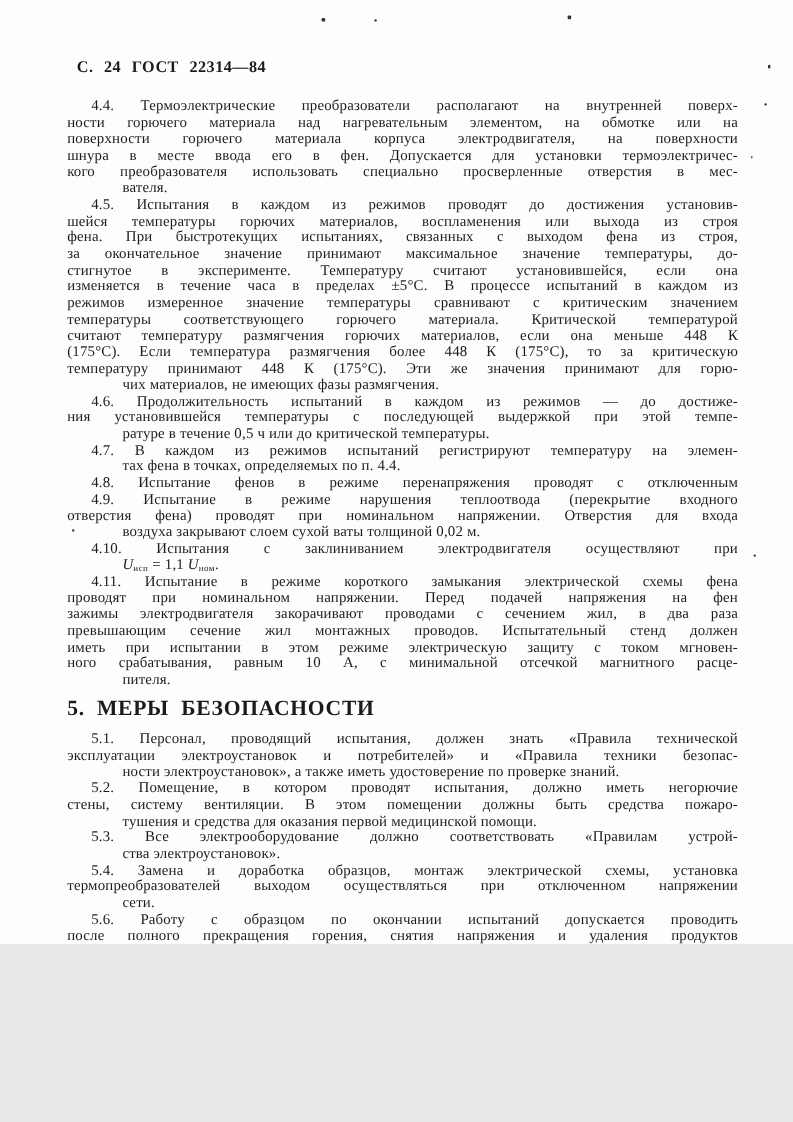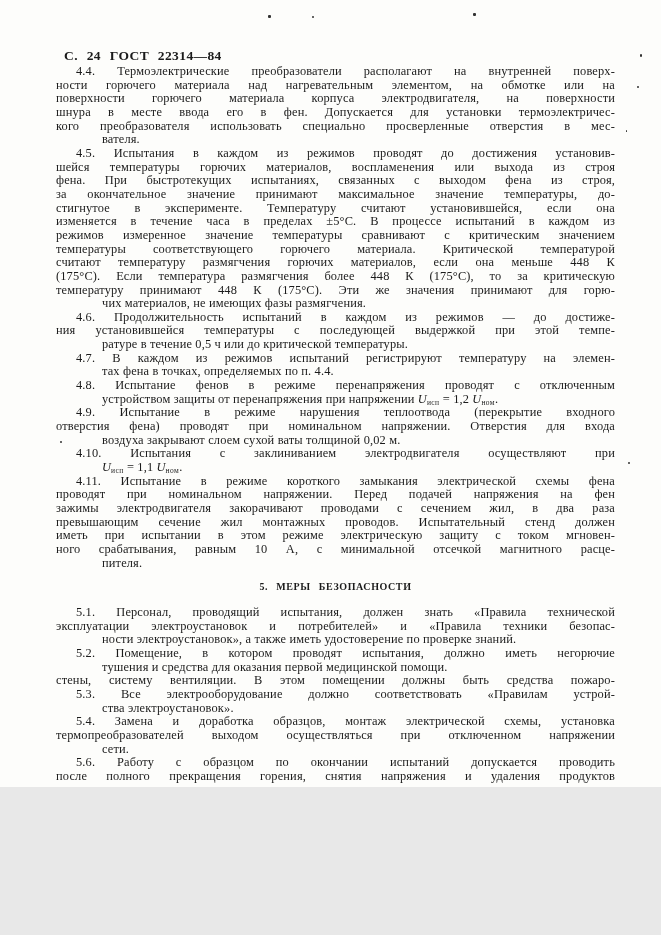--- a/index.html
+++ b/index.html
@@ -22,39 +22,38 @@
     top: 48px;
     font-size: 13.5px;
     font-weight: 700;
     letter-spacing: 0.4px;
     word-spacing: 5px;
     white-space: nowrap;
   }
   .content {
     position: absolute;
     left: 56px;
-    top: 65px;
+    top: 82px;
     width: 559px;
     font-size: 12.4px;
     line-height: 13.65px;
     letter-spacing: 0.15px;
   }
   .para { margin: 0; }
   .line {
     text-align: justify;
     text-align-last: justify;
     text-justify: inter-word;
     white-space: normal;
   }
   .line.first { text-indent: 20px; }
   .line.last  { text-align-last: left; margin-left: 46px; }
   .sec-heading {
-    text-align: center;
     font-weight: 700;
-    font-size: 10px;
+    font-size: 18px;
     letter-spacing: 0.6px;
     word-spacing: 5px;
     margin: 10px 0 12px 0;
   }
   sub {
     font-size: 7.5px;
     vertical-align: -2px;
     letter-spacing: 0.4px;
     line-height: 0;
   }
@@ -100,21 +99,20 @@
           <div class="line first">4.6. Продолжительность испытаний в каждом из режимов — до достиже-</div>
           <div class="line">ния установившейся температуры с последующей выдержкой при этой темпе-</div>
           <div class="line last">ратуре в течение 0,5 ч или до критической температуры.</div>
         </div>
         <div class="para">
           <div class="line first">4.7. В каждом из режимов испытаний регистрируют температуру на элемен-</div>
           <div class="line last">тах фена в точках, определяемых по п. 4.4.</div>
         </div>
         <div class="para">
           <div class="line first">4.8. Испытание фенов в режиме перенапряжения проводят с отключенным</div>
-          <div class="line last">устройством защиты от перенапряжения при напряжении <i>U</i><sub>исп</sub> = 1,2 <i>U</i><sub>ном</sub>.</div>
         </div>
         <div class="para">
           <div class="line first">4.9. Испытание в режиме нарушения теплоотвода (перекрытие входного</div>
           <div class="line">отверстия фена) проводят при номинальном напряжении. Отверстия для входа</div>
           <div class="line last">воздуха закрывают слоем сухой ваты толщиной 0,02 м.</div>
         </div>
         <div class="para">
           <div class="line first">4.10. Испытания с заклиниванием электродвигателя осуществляют при</div>
           <div class="line last"><i>U</i><sub>исп</sub> = 1,1 <i>U</i><sub>ном</sub>.</div>
         </div>
@@ -132,22 +130,22 @@
     <div class="sec-heading">5. МЕРЫ БЕЗОПАСНОСТИ</div>
 
     <div>
         <div class="para">
           <div class="line first">5.1. Персонал, проводящий испытания, должен знать «Правила технической</div>
           <div class="line">эксплуатации электроустановок и потребителей» и «Правила техники безопас-</div>
           <div class="line last">ности электроустановок», а также иметь удостоверение по проверке знаний.</div>
         </div>
         <div class="para">
           <div class="line first">5.2. Помещение, в котором проводят испытания, должно иметь негорючие</div>
+          <div class="line">стены, систему вентиляции. В этом помещении должны быть средства пожаро-</div>
           <div class="line last">тушения и средства для оказания первой медицинской помощи.</div>
-          <div class="line">стены, систему вентиляции. В этом помещении должны быть средства пожаро-</div>
         </div>
         <div class="para">
           <div class="line first">5.3. Все электрооборудование должно соответствовать «Правилам устрой-</div>
           <div class="line last">ства электроустановок».</div>
         </div>
         <div class="para">
           <div class="line first">5.4. Замена и доработка образцов, монтаж электрической схемы, установка</div>
           <div class="line">термопреобразователей выходом осуществляться при отключенном напряжении</div>
           <div class="line last">сети.</div>
         </div>

